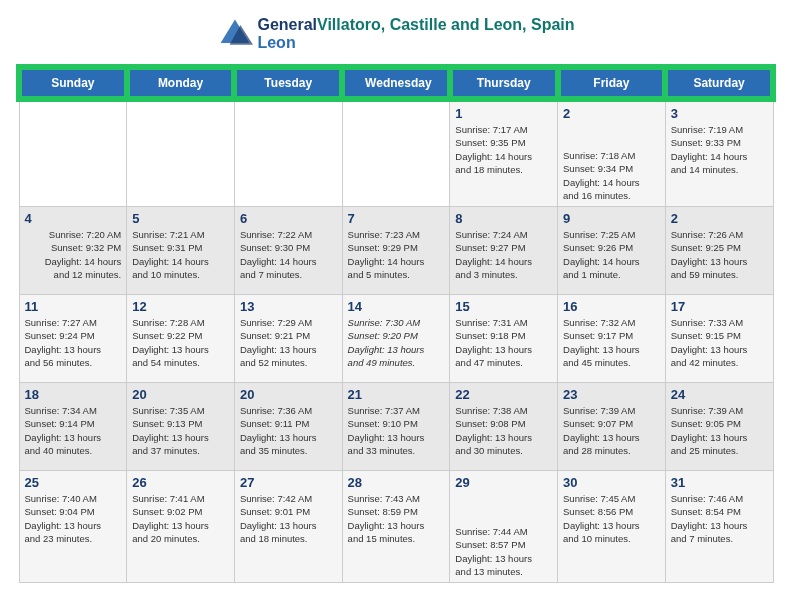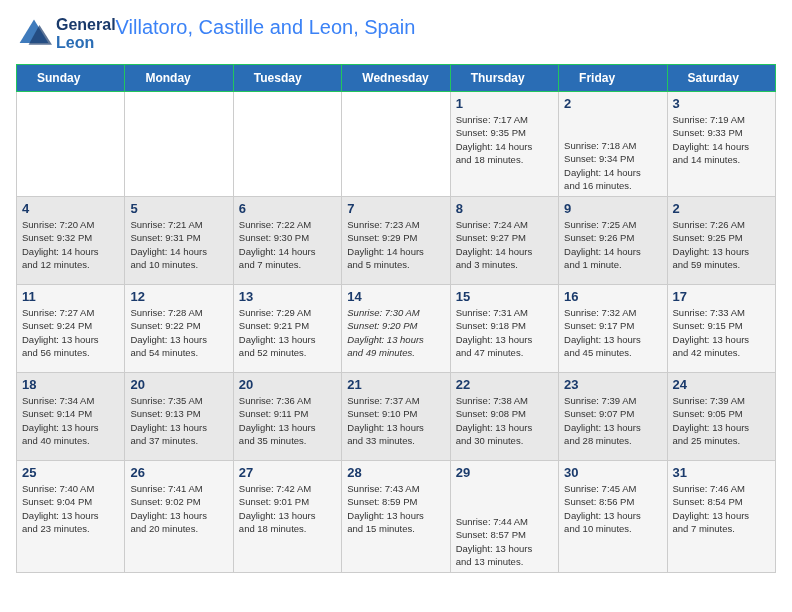--- a/index.html
+++ b/index.html
@@ -5,21 +5,21 @@
     * { box-sizing: border-box; margin: 0; padding: 0; }
     body {
       font-family: Arial, sans-serif;
       background: #fff;
       width: 792px;
       min-height: 612px;
       padding: 16px;
     }
     .header {
       display: flex;
-      justify-content: flex-start;
+      justify-content: center;
       align-items: flex-start;
       margin-bottom: 12px;
     }
     .logo {
       display: flex;
       align-items: center;
     }
     .logo-icon {
       width: 36px;
       height: 36px;
@@ -27,36 +27,37 @@
     }
     .title-block {
       text-align: right;
     }
     .month-year {
       font-size: 36px;
       font-weight: bold;
       color: #1a3a6b;
     }
     .location {
-      font-size: 20px;
-      color: #3b82f6;
+      font-size: 16px;
+      color: #0f766e;
+      font-weight: bold;
     }
     table {
       width: 100%;
       border-collapse: collapse;
       table-layout: fixed;
     }
     thead tr th {
       background: #2a6db5;
       color: #fff;
       font-size: 12px;
       font-weight: bold;
       padding: 6px 20px;
-      text-align: left;
-      border: 1px solid #22c55e;
+      text-align: center;
+      border: 6px solid #22c55e;
     }
     tbody tr td {
       border: 1px solid #ccc;
       vertical-align: top;
       padding: 4px 5px;
       font-size: 10px;
       color: #333;
       height: 88px;
     }
     tbody tr:nth-child(odd) td {
@@ -137,21 +138,21 @@
           <span class="day-num">3</span>
           <div class="cell-content" style="white-space: pre-line;">Sunrise: 7:19 AM
 Sunset: 9:33 PM
 Daylight: 14 hours
 and 14 minutes.</div>
         </td>
       </tr>
       <tr>
         <td>
           <span class="day-num">4</span>
-          <div class="cell-content" style="white-space: pre-line;">Sunrise: 7:20 AM
+          <div class="cell-content" style="white-space: pre-line; text-align: right;">Sunrise: 7:20 AM
 Sunset: 9:32 PM
 Daylight: 14 hours
 and 12 minutes.</div>
         </td>
         <td>
           <span class="day-num">5</span>
           <div class="cell-content" style="white-space: pre-line;">Sunrise: 7:21 AM
 Sunset: 9:31 PM
 Daylight: 14 hours
 and 10 minutes.</div>

